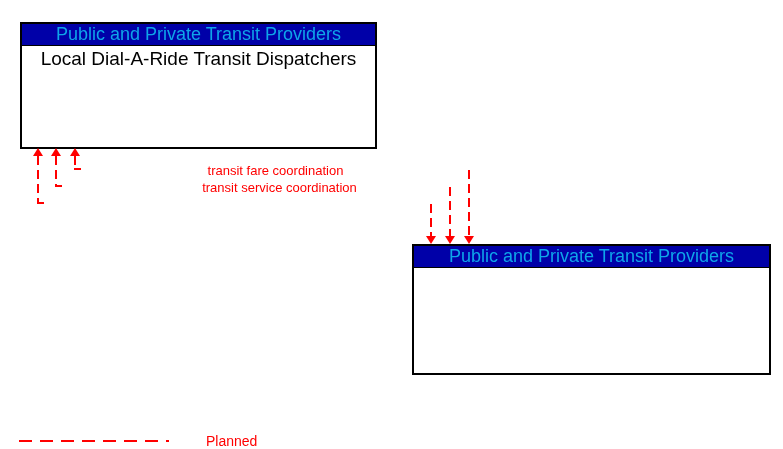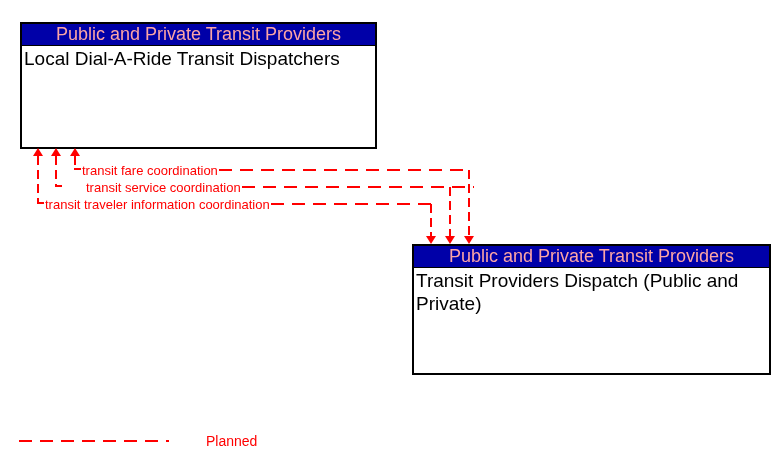--- a/index.html
+++ b/index.html
@@ -15,31 +15,32 @@
     position: absolute;
     box-sizing: border-box;
     border: 2px solid #000000;
     background: #ffffff;
   }
   .entity-header {
     box-sizing: border-box;
     height: 22px;
     background: #0000A8;
     border-bottom: 1px solid #000000;
-    color: #fca5a5;
+    color: #0ea5e9;
     font-size: 18px;
     line-height: 21px;
     text-align: center;
     white-space: nowrap;
     overflow: hidden;
   }
   .entity-body {
     color: #000000;
     font-size: 19px;
     line-height: 23px;
+    text-align: center;
     padding: 1px 2px 0 2px;
   }
   .vline {
     position: absolute;
     width: 2px;
     background: repeating-linear-gradient(180deg, #ff0000 0 9px, transparent 9px 14px);
   }
   .stub {
     position: absolute;
     height: 2px;
@@ -60,20 +61,21 @@
     border-top: 8px solid #ff0000;
   }
   .flow-label-row {
     position: absolute;
     display: flex;
     align-items: center;
     height: 14px;
     color: #ff0000;
     font-size: 13px;
     white-space: nowrap;
+    flex-direction: column;
   }
   .flow-label-row .flow-text { padding-right: 1px; }
   .flow-label-row .hdash {
     flex: 1;
     height: 2px;
     background: repeating-linear-gradient(90deg, #ff0000 0 13px, transparent 13px 21px);
   }
   .legend-row {
     position: absolute;
     left: 19px;
@@ -99,21 +101,20 @@
 
 <div class="canvas">
 
   <div class="entity" style="left:20px; top:22px; width:357px; height:127px;">
     <div class="entity-header">Public and Private Transit Providers</div>
     <div class="entity-body">Local Dial-A-Ride Transit Dispatchers</div>
   </div>
 
   <div class="entity" style="left:412px; top:244px; width:359px; height:131px;">
     <div class="entity-header">Public and Private Transit Providers</div>
-    <div class="entity-body">Transit Providers Dispatch (Public and Private)</div>
   </div>
 
   <div class="arrow-up" style="left:33px; top:148px;"></div>
   <div class="arrow-up" style="left:51px; top:148px;"></div>
   <div class="arrow-up" style="left:70px; top:148px;"></div>
 
   <div class="vline" style="left:74px; top:156px; height:14px;"></div>
   <div class="vline" style="left:55px; top:156px; height:31px;"></div>
   <div class="vline" style="left:37px; top:156px; height:48px;"></div>
 
@@ -123,21 +124,20 @@
 
   <div class="flow-label-row" style="left:82px; top:163px; width:388px;">
     <span class="flow-text">transit fare coordination</span>
     <span class="hdash"></span>
   </div>
   <div class="flow-label-row" style="left:63px; top:180px; width:388px;margin-left:23px;">
     <span class="flow-text">transit service coordination</span>
     <span class="hdash"></span>
   </div>
   <div class="flow-label-row" style="left:45px; top:197px; width:387px;">
-    <span class="flow-text">transit traveler information coordination</span>
     <span class="hdash"></span>
   </div>
 
   <div class="vline" style="left:468px; top:170px; height:66px;"></div>
   <div class="vline" style="left:449px; top:187px; height:49px;"></div>
   <div class="vline" style="left:430px; top:204px; height:32px;"></div>
 
   <div class="arrow-down" style="left:464px; top:236px;"></div>
   <div class="arrow-down" style="left:445px; top:236px;"></div>
   <div class="arrow-down" style="left:426px; top:236px;"></div>

